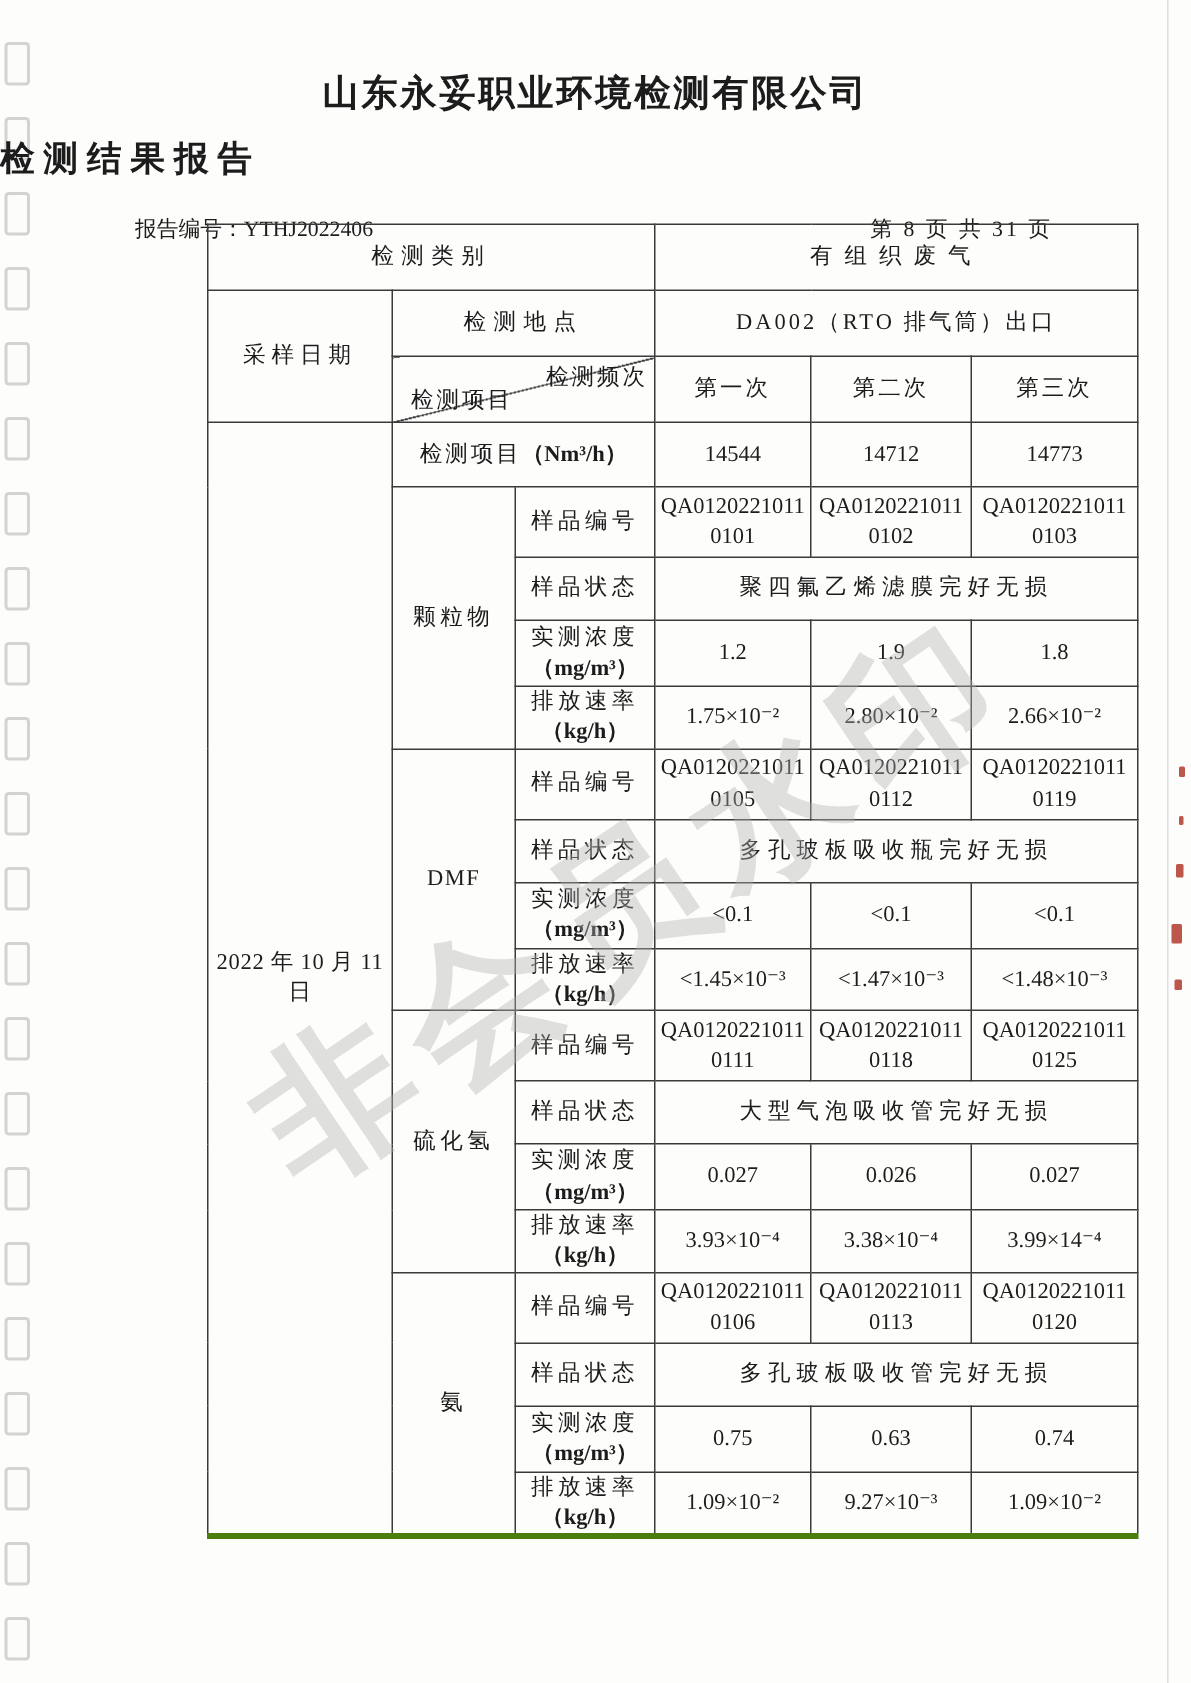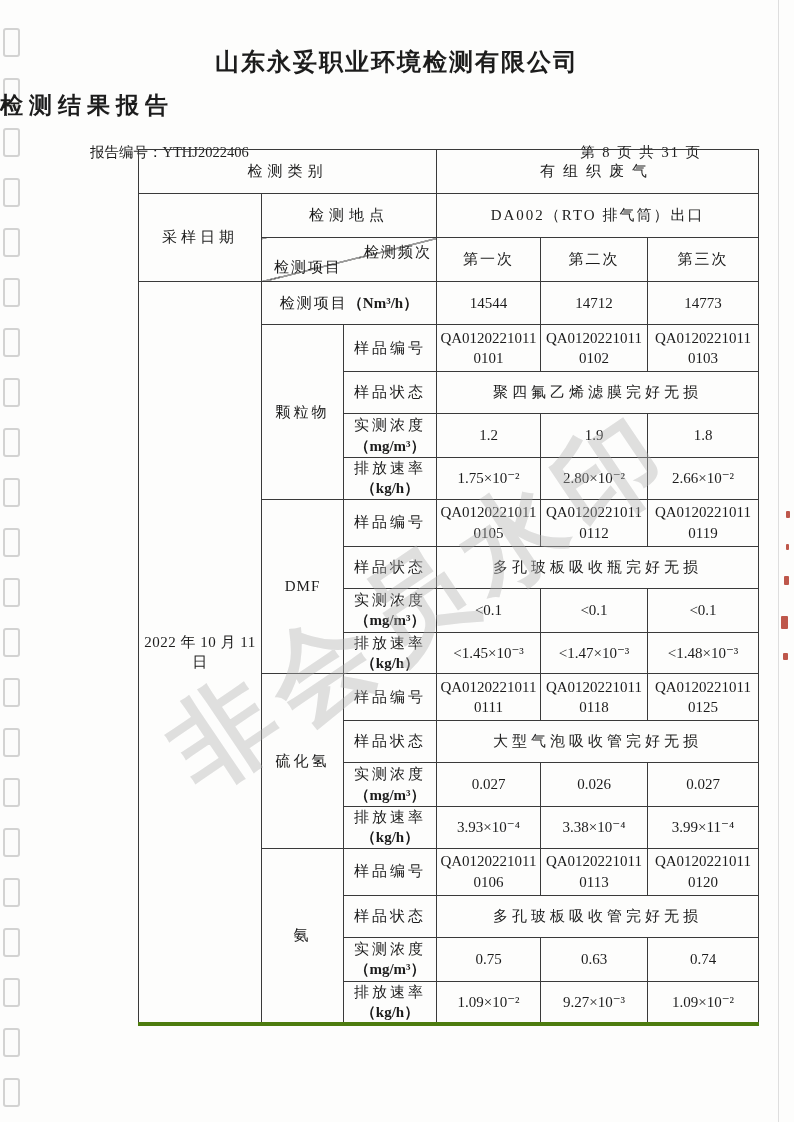--- a/index.html
+++ b/index.html
@@ -258,21 +258,21 @@
         <td>0.026</td>
         <td>0.027</td>
       </tr>
       <tr class="rhd">
         <th>
           <span class="lw ls3">排放速率</span>
           <span class="lw unit">（kg/h）</span>
         </th>
         <td>3.93×10⁻⁴</td>
         <td>3.38×10⁻⁴</td>
-        <td>3.99×11⁻⁴</td>
+        <td>3.99×14⁻⁴</td>
       </tr>
 
       <tr class="rha">
         <th rowspan="4" class="ls3">氨</th>
         <th class="ls3">样品编号</th>
         <td class="sno">QA0120221011
 0106</td>
         <td class="sno">QA0120221011
 0113</td>
         <td class="sno">QA0120221011

